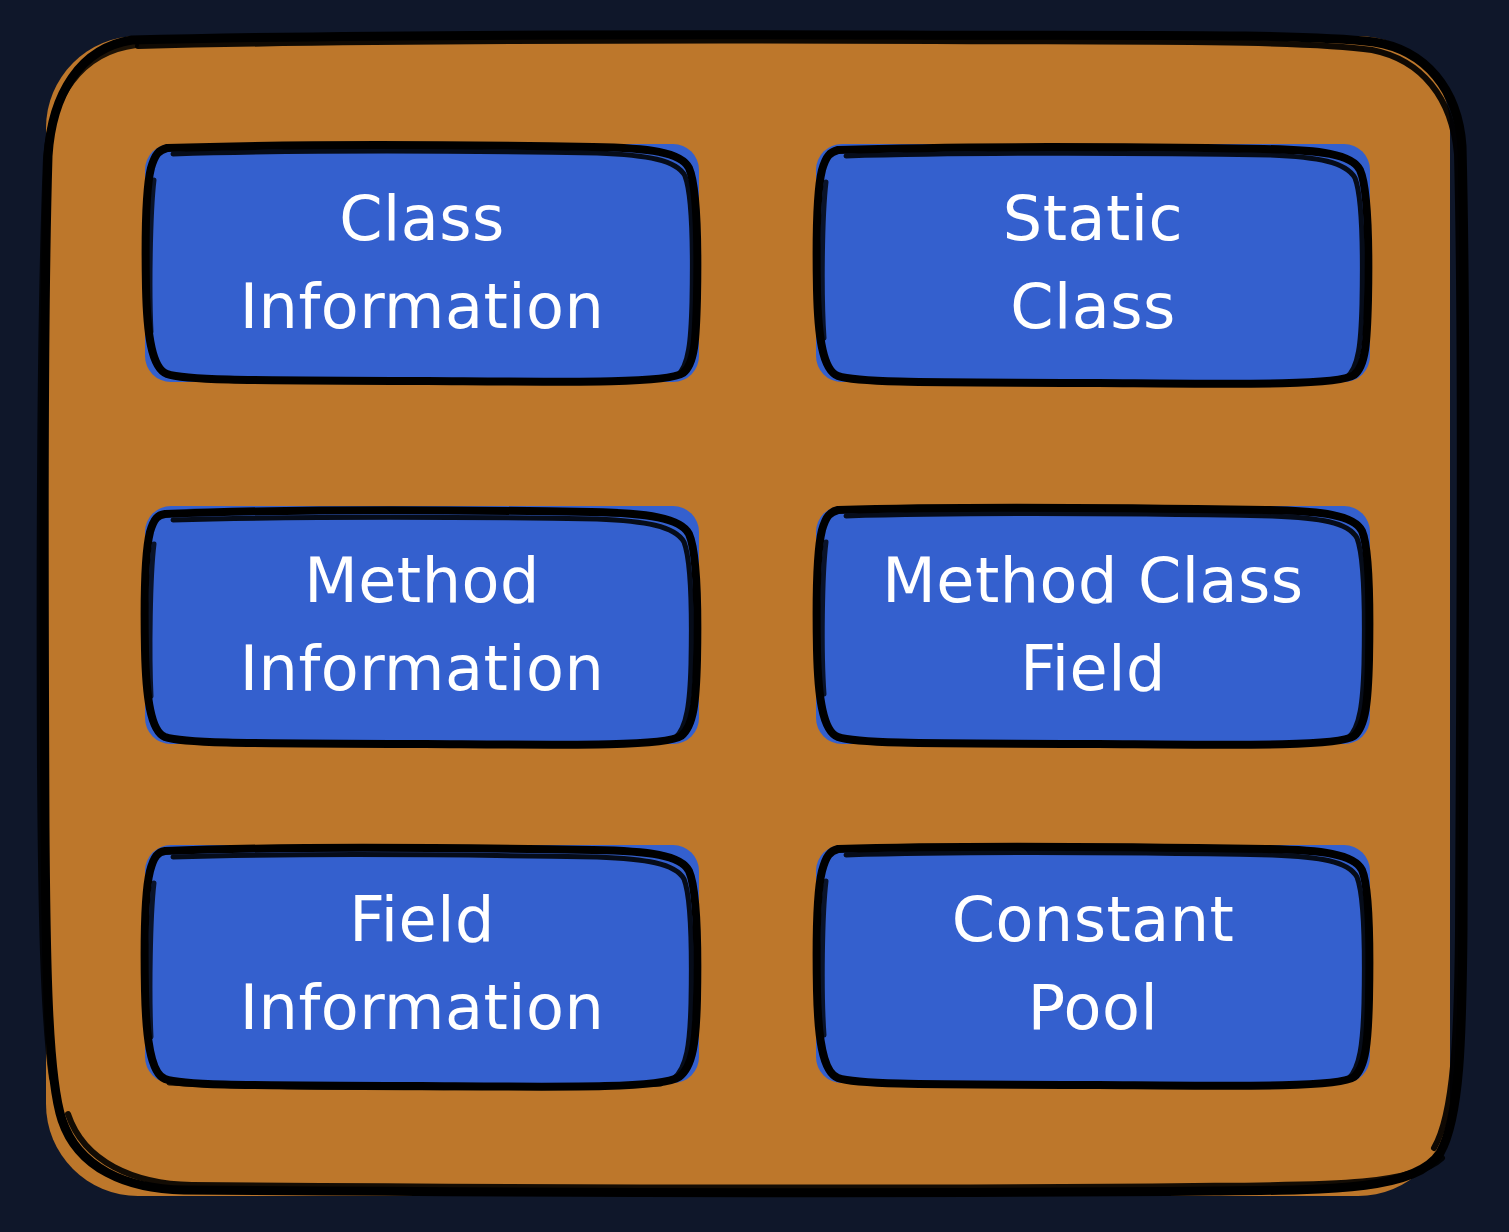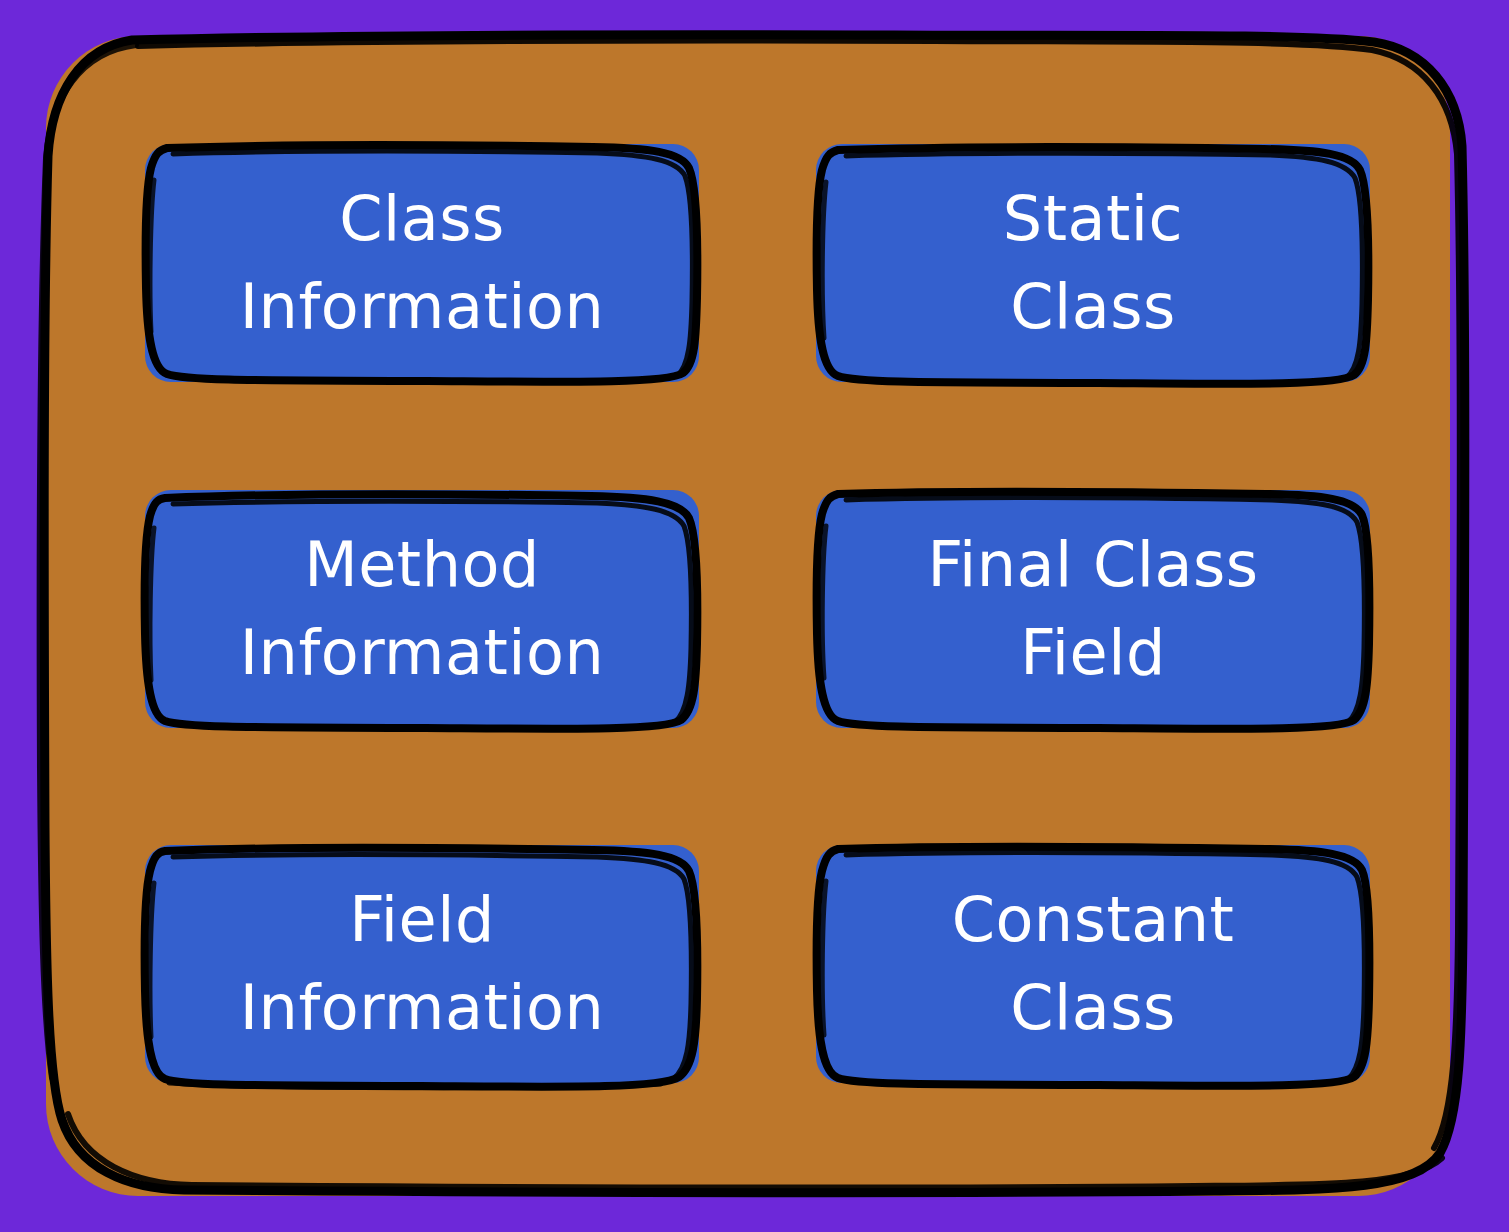--- a/index.html
+++ b/index.html
@@ -4,21 +4,21 @@
 <style>
   html, body {
     margin: 0;
     padding: 0;
     background: #ffffff;
   }
   #canvas {
     position: relative;
     width: 1509px;
     height: 1232px;
-    background: #6d28d9;
+    background: #0f172a;
     overflow: hidden;
     font-family: "DejaVu Sans", "Liberation Sans", sans-serif;
   }
 
   
   .outer-wrap {
     position: absolute;
     left: 34px;
     top: 28px;
     width: 1440px;
@@ -85,21 +85,21 @@
     letter-spacing: 0.5px;
     white-space: pre-line;
     font-weight: 400;
     -webkit-font-smoothing: antialiased;
   }
 
   
   .col-left  { left: 141px; width: 562px; }
   .col-right { left: 812px; width: 562px; }
   .row-1 { top: 142px;  height: 242px; }
-  .row-2 { top: 488px;  height: 242px; }
+  .row-2 { top: 504px;  height: 242px; }
   .row-3 { top: 843px;  height: 242px; }
 </style>
 </head>
 <body>
 
 <div id="canvas">
 
   <div class="outer-wrap">
     <div class="outer-fill"></div>
     <svg class="outer-svg" viewBox="0 0 1440 1175">
@@ -178,21 +178,21 @@
       <div class="node-fill"></div>
       <svg class="node-svg" width="562" height="242" viewBox="0 0 562 242">
         <path d="M 26 6 C 148 2, 332 4, 454 6 C 510 7, 542 11, 550 27
                  C 558 45, 558 104, 557 156 C 556 196, 554 222, 542 232
                  C 526 243, 420 241, 286 240 C 160 239, 48 241, 26 233
                  C 10 227, 6 190, 5 146 C 4 96, 5 46, 10 26 C 14 12, 18 8, 26 6 Z" fill="none" stroke="#000000" stroke-width="8" stroke-linecap="round" stroke-linejoin="round"></path>
         <path d="M 34 12 C 168 8, 350 10, 460 12 C 508 14, 536 18, 545 34
                  C 552 52, 553 110, 552 160 C 551 198, 548 224, 536 234" fill="none" stroke="#000000" stroke-width="5" stroke-linecap="round" stroke-linejoin="round" opacity="0.88"></path>
         <path d="M 12 190 C 9 148, 10 70, 14 38" fill="none" stroke="#000000" stroke-width="5" stroke-linecap="round" opacity="0.8"></path>
       </svg>
-      <div class="node-label">Final Class
+      <div class="node-label">Method Class
 Field</div>
     </div>
 
     <div class="node col-left row-3">
       <div class="node-fill"></div>
       <svg class="node-svg" width="562" height="242" viewBox="0 0 562 242">
         <path d="M 24 8 C 146 3, 330 5, 452 7 C 508 8, 540 12, 548 28
                  C 556 46, 557 104, 556 156 C 555 198, 552 224, 538 234
                  C 520 246, 414 244, 280 243 C 154 242, 44 244, 24 236
                  C 9 230, 5 192, 4 148 C 3 98, 4 48, 9 28 C 13 13, 17 9, 24 8 Z" fill="none" stroke="#000000" stroke-width="8" stroke-linecap="round" stroke-linejoin="round"></path>
@@ -210,17 +210,17 @@
       <svg class="node-svg" width="562" height="242" viewBox="0 0 562 242">
         <path d="M 26 6 C 150 2, 332 4, 454 6 C 510 7, 542 11, 550 27
                  C 558 45, 558 104, 557 156 C 556 198, 554 224, 542 234
                  C 526 245, 420 243, 286 242 C 160 241, 48 243, 26 235
                  C 10 229, 6 192, 5 148 C 4 98, 5 48, 10 28 C 14 13, 18 8, 26 6 Z" fill="none" stroke="#000000" stroke-width="8" stroke-linecap="round" stroke-linejoin="round"></path>
         <path d="M 34 12 C 168 8, 350 10, 460 12 C 508 14, 536 18, 545 34
                  C 552 52, 553 110, 552 160 C 551 200, 548 226, 536 236" fill="none" stroke="#000000" stroke-width="5" stroke-linecap="round" stroke-linejoin="round" opacity="0.88"></path>
         <path d="M 12 192 C 9 150, 10 72, 14 38" fill="none" stroke="#000000" stroke-width="5" stroke-linecap="round" opacity="0.8"></path>
       </svg>
       <div class="node-label">Constant
-Class</div>
+Pool</div>
     </div>
 
   </div>
 </div>
 
 </body></html>

